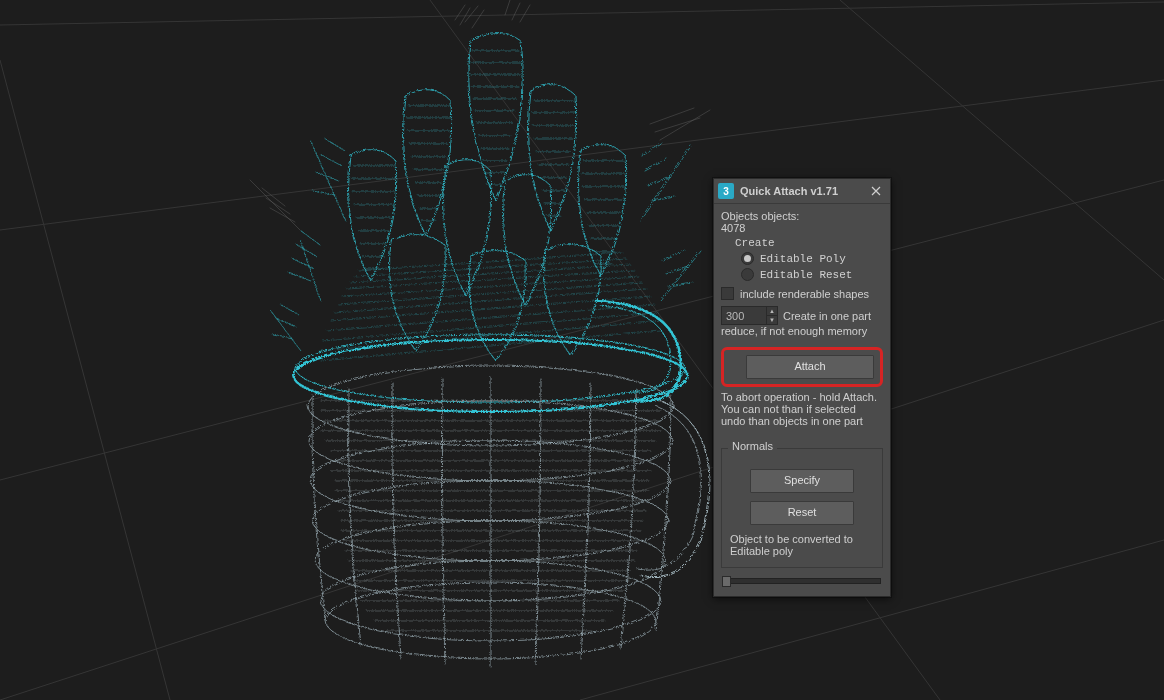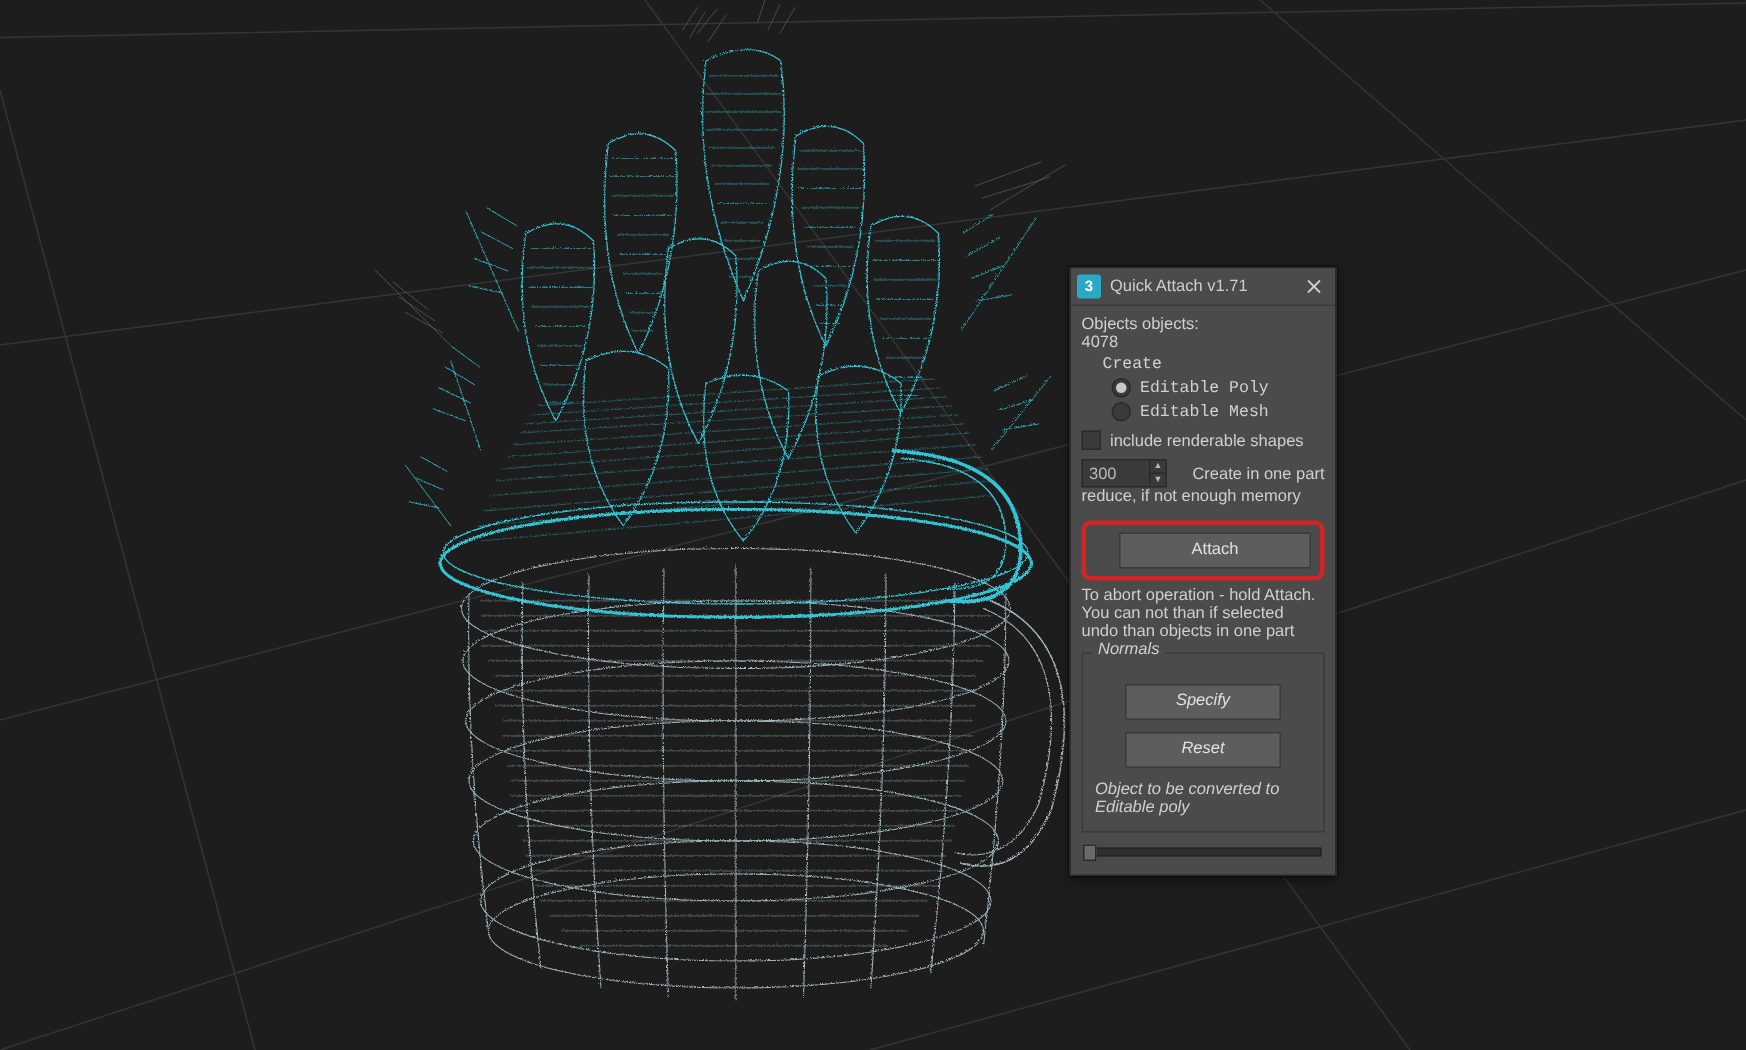--- a/index.html
+++ b/index.html
@@ -39,21 +39,21 @@
     user-select:none;
   }
   .titlebar .app-icn{
     width:16px;height:16px;
     background:#2aa9c6;
     border-radius:2px;
     display:flex;align-items:center;justify-content:center;
     color:#fff;font-weight:700;font-size:10px;
     margin-right:6px;
   }
-  .titlebar .title{flex:1;white-space:nowrap;overflow:hidden;}
+  .titlebar .title{flex:1;white-space:nowrap;overflow:hidden;font-weight:bold;}
   .titlebar .close{
     width:28px;height:24px;
     display:flex;align-items:center;justify-content:center;
     cursor:pointer;
   }
   .titlebar .close svg{stroke:#cfcfcf;stroke-width:1.2;fill:none;}
   .body{padding:6px 7px 10px 7px;}
   .lbl{color:#d0d0d0;}
   .row{margin-top:3px;}
   .indent{padding-left:14px;font-family:Liberation Mono, monospace;}
@@ -103,42 +103,41 @@
     border-radius:1px;
     margin-left:16px;
   }
   .attach-wrap{
     margin:10px 0 4px 0;
     border:3px solid #d62424;
     border-radius:6px;
     padding:5px 6px;
   }
   .group{
-    margin-top:8px;
+    margin-top:21px;
     border:1px solid #3a3a3a;
     padding:20px 8px 10px 8px;
     position:relative;
-    font-style:italic;
   }
   .group .legend{
     position:absolute;top:-9px;left:6px;
     padding:0 4px;background:#4b4b4b;color:#d0d0d0;
   }
   .group .btn{margin:0 20px 8px 20px;}
   .track{
     height:4px;background:#2f2f2f;border:1px solid #222;
     margin:10px 2px 2px 2px;position:relative;
   }
   .track .thumb{
     position:absolute;left:-2px;top:-3px;width:7px;height:9px;
     background:#6a6a6a;border:1px solid #2a2a2a;
   }
   .gap3{height:3px;}
   .gap6{height:6px;}
-  .inline{display:flex;align-items:center;gap:5px;justify-content:space-between;}
+  .inline{display:flex;align-items:center;gap:5px;}
 </style>
 </head>
 <body>
 
 <svg class="grid" width="1164" height="700">
   <line x1="0" y1="25" x2="1164" y2="2"></line>
   <line x1="0" y1="230" x2="1164" y2="80"></line>
   <line x1="0" y1="480" x2="1164" y2="180"></line>
   <line x1="0" y1="700" x2="1164" y2="320"></line>
   <line x1="580" y1="700" x2="1164" y2="540"></line>
@@ -252,21 +251,21 @@
 
     <div class="row indent" style="padding-left:20px">
       <label class="radio">
         <span class="rad-ctrl sel"></span>
         <span>Editable Poly</span>
       </label>
     </div>
     <div class="row indent" style="padding-left:20px">
       <label class="radio">
         <span class="rad-ctrl"></span>
-        <span>Editable Mesh</span>
+        <span>Editable Reset</span>
       </label>
     </div>
 
     <div class="gap6"></div>
     <label class="check">
       <span class="chk-ctrl"></span>
       <span>include renderable shapes</span>
     </label>
 
     <div class="gap6"></div>

